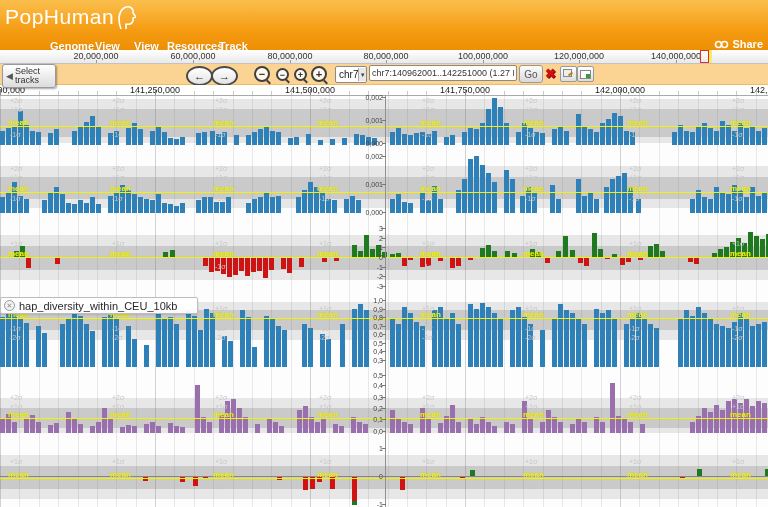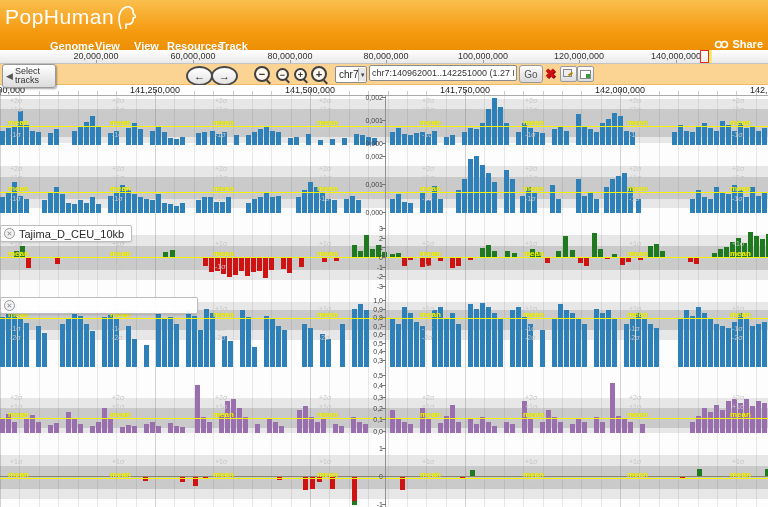--- a/index.html
+++ b/index.html
@@ -618,24 +618,20 @@
       <div class="axlabel" style="left: 383px; top: 152px;">1</div>
       <div class="axtick" style="left: 382px; top: 152px;"></div>
       <div class="axlabel" style="left: 383px; top: 162px;">0</div>
       <div class="axtick" style="left: 382px; top: 162px;"></div>
       <div class="axlabel" style="left: 383px; top: 172px;">-1</div>
       <div class="axtick" style="left: 382px; top: 172px;"></div>
       <div class="axlabel" style="left: 383px; top: 181px;">-2</div>
       <div class="axtick" style="left: 382px; top: 181px;"></div>
       <div class="axlabel" style="left: 383px; top: 191px;">-3</div>
       <div class="axtick" style="left: 382px; top: 191px;"></div>
-      <div class="trklabel" style="left: 0px; top: 130px; width: 130px;">
-        <div class="cicon">✕</div>
-        <span>Tajima_D_CEU_10kb</span>
-      </div>
       <div class="band" style="top: 207px; height: 38px; background: rgba(120, 120, 120, 0.16);"></div>
       <div class="band" style="top: 215px; height: 20px; background: rgba(100, 100, 100, 0.22);"></div>
       <div class="bar" style="left: 0px; top: 222.24px; height: 49.76px; background: rgb(46, 128, 184);"></div>
       <div class="bar" style="left: 6px; top: 217.93px; height: 54.07px; background: rgb(46, 128, 184);"></div>
       <div class="bar" style="left: 12px; top: 209.31px; height: 62.69px; background: rgb(46, 128, 184);"></div>
       <div class="bar" style="left: 18px; top: 223.964px; height: 48.036px; background: rgb(46, 128, 184);"></div>
       <div class="bar" style="left: 24px; top: 228.274px; height: 43.726px; background: rgb(46, 128, 184);"></div>
       <div class="bar" style="left: 36px; top: 230.86px; height: 41.14px; background: rgb(46, 128, 184);"></div>
       <div class="bar" style="left: 42px; top: 237.756px; height: 34.244px; background: rgb(46, 128, 184);"></div>
       <div class="bar" style="left: 60px; top: 229.136px; height: 42.864px; background: rgb(46, 128, 184);"></div>
@@ -773,20 +769,21 @@
       <div class="axlabel" style="left: 383px; top: 239px;">0,6</div>
       <div class="axtick" style="left: 382px; top: 239px;"></div>
       <div class="axlabel" style="left: 383px; top: 248px;">0,5</div>
       <div class="axtick" style="left: 382px; top: 248px;"></div>
       <div class="axlabel" style="left: 383px; top: 256px;">0,4</div>
       <div class="axtick" style="left: 382px; top: 256px;"></div>
       <div class="axlabel" style="left: 383px; top: 265px;">0,3</div>
       <div class="axtick" style="left: 382px; top: 265px;"></div>
       <div class="trklabel" style="left: 0px; top: 202px; width: 196px;">
         <div class="cicon">✕</div>
+        <span>hap_diversity_within_CEU_10kb</span>
       </div>
       <div class="band" style="top: 303px; height: 35px; background: rgba(120, 120, 120, 0.16);"></div>
       <div class="band" style="top: 313px; height: 20px; background: rgba(100, 100, 100, 0.22);"></div>
       <div class="bar" style="left: 0px; top: 323.18px; height: 14.82px; background: rgb(154, 111, 174);"></div>
       <div class="bar" style="left: 6px; top: 318.62px; height: 19.38px; background: rgb(154, 111, 174);"></div>
       <div class="bar" style="left: 12px; top: 326.6px; height: 11.4px; background: rgb(154, 111, 174);"></div>
       <div class="bar" style="left: 24px; top: 324.32px; height: 13.68px; background: rgb(154, 111, 174);"></div>
       <div class="bar" style="left: 30px; top: 319.76px; height: 18.24px; background: rgb(154, 111, 174);"></div>
       <div class="bar" style="left: 36px; top: 326.6px; height: 11.4px; background: rgb(154, 111, 174);"></div>
       <div class="bar" style="left: 48px; top: 330.02px; height: 7.98px; background: rgb(154, 111, 174);"></div>

